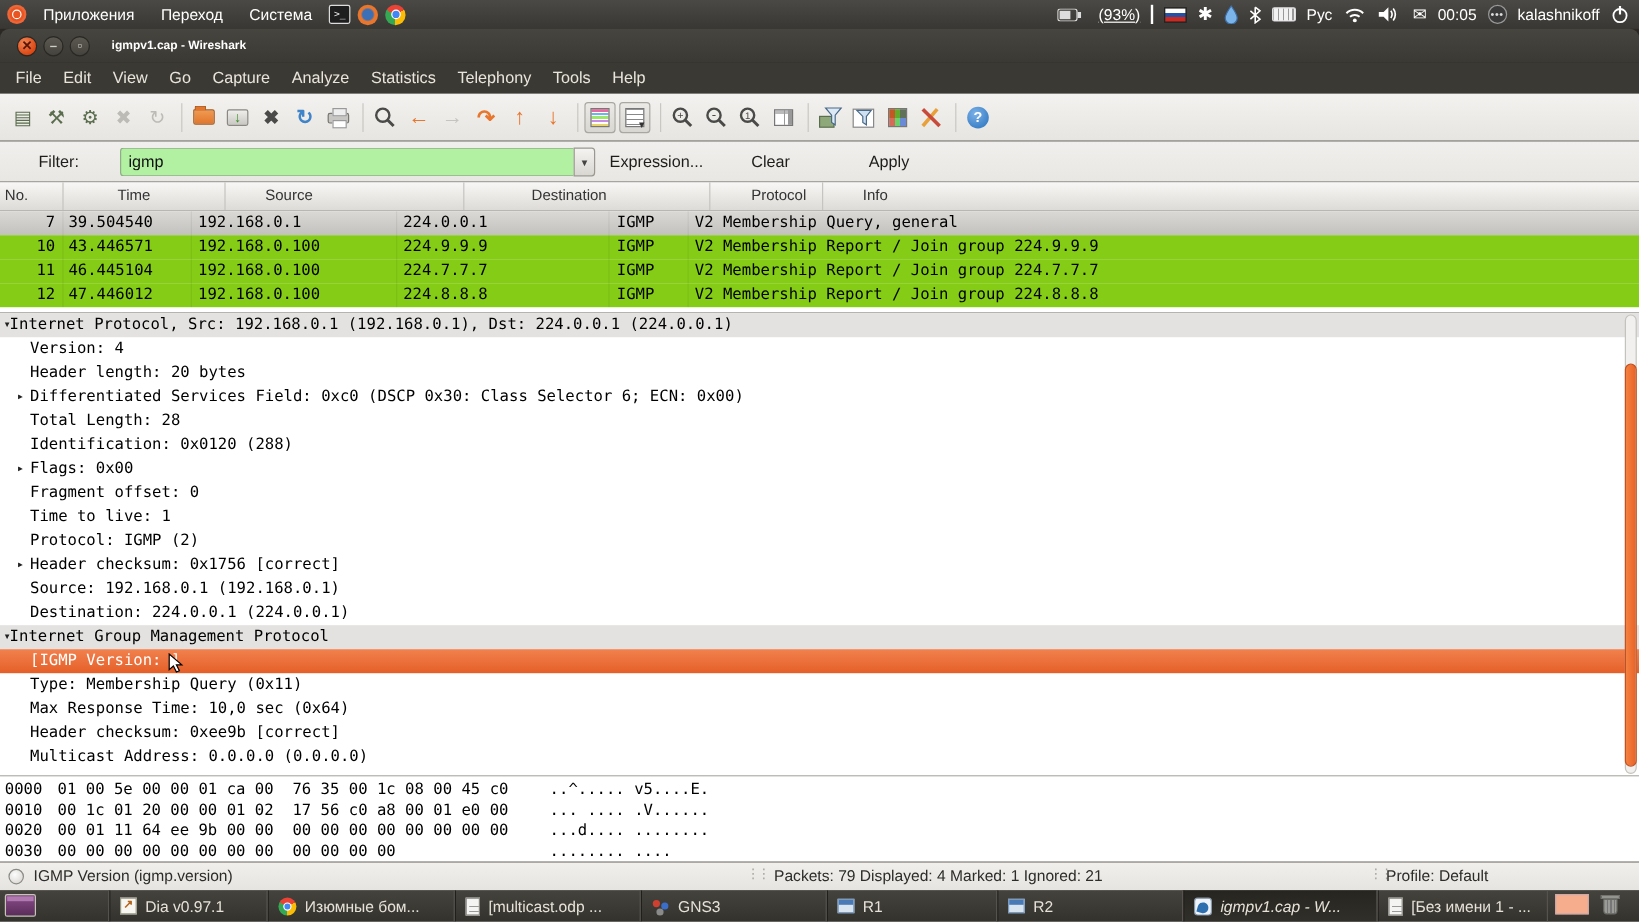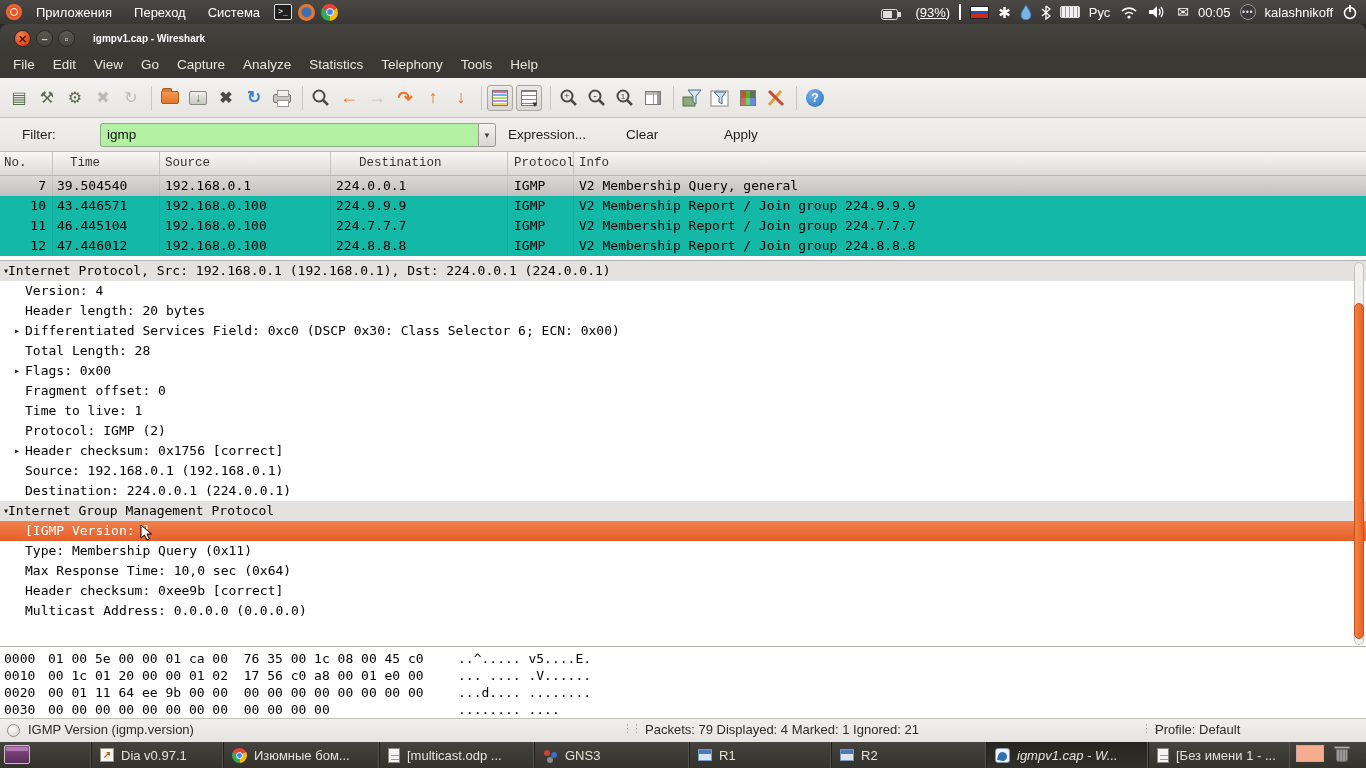--- a/index.html
+++ b/index.html
@@ -18,21 +18,21 @@
   .ubuntu-logo { width:16px; height:16px; border-radius:50%; background:#e95420;
     box-shadow:inset 0 0 0 2px #f5b09a33; position:relative; }
   .ubuntu-logo::after{ content:""; position:absolute; inset:4px; border-radius:50%; border:1.5px solid #fff; }
   .term-ico { width:18px; height:16px; background:#1e1e1e; border:1px solid #ddd; border-radius:2px;
     color:#eee; font-size:8px; line-height:14px; text-align:center; font-family:"DejaVu Sans Mono",monospace;}
   .ff-ico { width:17px; height:17px; border-radius:50%;
     background:radial-gradient(circle at 50% 48%, #3b6fb6 0 35%, #e8762d 48% 100%); }
   .chrome-ico { width:17px; height:17px; border-radius:50%; position:relative;
     background:conic-gradient(from -60deg,#ea4335 0 120deg,#fbbc05 120deg 240deg,#34a853 240deg 360deg); }
   .chrome-ico::after { content:""; position:absolute; inset:4.5px; border-radius:50%; background:#4285f4; border:1.5px solid #fff; }
-  .batt { display:flex; align-items:flex-end; gap:15px;text-decoration:underline; }
+  .batt { display:flex; align-items:center; gap:15px;text-decoration:underline; }
   .sep-v { width:2px; height:16px; background:#fff; }
   .flag-ru { width:19px; height:13px; border:1px solid #222;
     background:linear-gradient(#fff 0 33%,#2751a5 33% 66%,#d0281e 66% 100%); }
   .star-ico { font-size:15px; color:#fff; line-height:1; }
   .kbd-ico { width:20px; height:12px; background:#f2f2f2; border-radius:2px;
     background-image:repeating-linear-gradient(90deg,#999 0 1px,transparent 1px 4px); border:1px solid #ddd;}
   .mail-ico { font-size:14px; line-height:1; }
   .chat-ico { width:16px; height:16px; border-radius:50%; background:#3a3a3a; border:1px solid #999;
     color:#ddd; font-size:9px; line-height:14px; text-align:center; letter-spacing:0.5px;}
   svg.wi { display:block; }
@@ -86,38 +86,38 @@
   .rules-ico { width:16px; height:16px; border:1px solid #777;
     background:linear-gradient(90deg,#d66a5a 0 33%,#6ad06a 33% 66%,#6a8ad6 66%),linear-gradient(#e8d26a 0 50%,transparent 50%);
     background-blend-mode:multiply; }
   .help-ico { width:18px; height:18px; border-radius:50%; background:radial-gradient(circle at 38% 32%,#7db2e8,#3f83c9 70%);
     color:#fff; font-weight:bold; font-size:12px; line-height:18px; text-align:center; }
 
   
   .filterbar { position:absolute; top:118px; left:0; width:1366px; height:34px;
     background:linear-gradient(#f0efed,#e9e7e3); border-bottom:1px solid #bdbbb5;
     display:flex; align-items:center; font-size:13.5px; color:#1d1d1b; }
-  .flt-label { margin-left:22px; }
+  .flt-label { margin-left:32px; }
   .flt-input { position:absolute; left:100px; width:378px; height:24px; background:#b2f1a2;
     border:1px solid #8fae87; border-right:none; border-radius:3px 0 0 3px; font-size:13.5px;
     padding-left:6px; font-family:"Liberation Sans",sans-serif; color:#111; outline:none; }
   .flt-drop { position:absolute; left:478px; width:18px; height:24px; background:linear-gradient(#f4f3f1,#d9d7d2);
     border:1px solid #9a988f; border-radius:0 3px 3px 0; font-size:8px; color:#444; text-align:center; line-height:24px;}
   .flt-btn { position:absolute; cursor:default; }
   .fb-expr { left:508px; } .fb-clear { left:626px; } .fb-apply { left:724px; }
 
   
   .plist { position:absolute; top:152px; left:0; width:1366px; height:108px; background:#fff;
     font-family:"DejaVu Sans Mono",monospace; font-size:13px; }
   .plh { display:flex; height:24px; background:linear-gradient(#f8f7f5,#dddbd7);
-    border-bottom:1px solid #b9b7b1; font-family:Liberation Mono, monospace; font-size:12.5px; color:#333; }
+    border-bottom:1px solid #b9b7b1; font-family:Liberation Sans, sans-serif; font-size:12.5px; color:#333;gap:28px; }
   .plh > div { border-right:1px solid #c6c4c0; line-height:23px; }
   .prow { display:flex; height:20px; line-height:20px; color:#000; }
   .prow > div { border-right:1px solid rgba(0,0,0,0.06); overflow:hidden; white-space:pre; }
-  .prow.cream { background:#14b8a6; }
+  .prow.cream { background:#84cc16; }
   .prow.selrow { background:linear-gradient(#dbd9d6,#c3c1bd); }
   .c-no   { width:53px;  text-align:right; padding-right:6px; }
   .c-time { width:107px; padding-left:4px; }
   .c-src  { width:171px; padding-left:5px; }
   .c-dst  { width:177px; padding-left:5px; }
   .c-proto{ width:66px;  padding-left:6px; }
   .c-info { flex:1; padding-left:5px; border-right:none !important; }
 
   
   .details { position:absolute; top:260px; left:0; width:1366px; height:386px; background:#fff;
@@ -398,20 +398,21 @@
       <div class="c-info">V2 Membership Report / Join group 224.8.8.8</div>
     </div>
   </div>
 
   <div class="details">
     <div class="dline lvl0 hdr"><span class="exp">▾</span><span class="txt">Internet Protocol, Src: 192.168.0.1 (192.168.0.1), Dst: 224.0.0.1 (224.0.0.1)</span></div>
     <div class="dline lvl1"><span class="txt">Version: 4</span></div>
     <div class="dline lvl1"><span class="txt">Header length: 20 bytes</span></div>
     <div class="dline lvl1"><span class="exp" style="left:14px">▸</span><span class="txt">Differentiated Services Field: 0xc0 (DSCP 0x30: Class Selector 6; ECN: 0x00)</span></div>
     <div class="dline lvl1"><span class="txt">Total Length: 28</span></div>
+    <div class="dline lvl1"><span class="txt">Identification: 0x0120 (288)</span></div>
     <div class="dline lvl1"><span class="exp" style="left:14px">▸</span><span class="txt">Flags: 0x00</span></div>
     <div class="dline lvl1"><span class="txt">Fragment offset: 0</span></div>
     <div class="dline lvl1"><span class="txt">Time to live: 1</span></div>
     <div class="dline lvl1"><span class="txt">Protocol: IGMP (2)</span></div>
     <div class="dline lvl1"><span class="exp" style="left:14px">▸</span><span class="txt">Header checksum: 0x1756 [correct]</span></div>
     <div class="dline lvl1"><span class="txt">Source: 192.168.0.1 (192.168.0.1)</span></div>
     <div class="dline lvl1"><span class="txt">Destination: 224.0.0.1 (224.0.0.1)</span></div>
     <div class="dline lvl0 hdr"><span class="exp">▾</span><span class="txt">Internet Group Management Protocol</span></div>
     <div class="dline lvl1 sel"><span class="txt">[IGMP Version: ]</span>
       <svg class="cursor-arrow" width="14" height="18">

